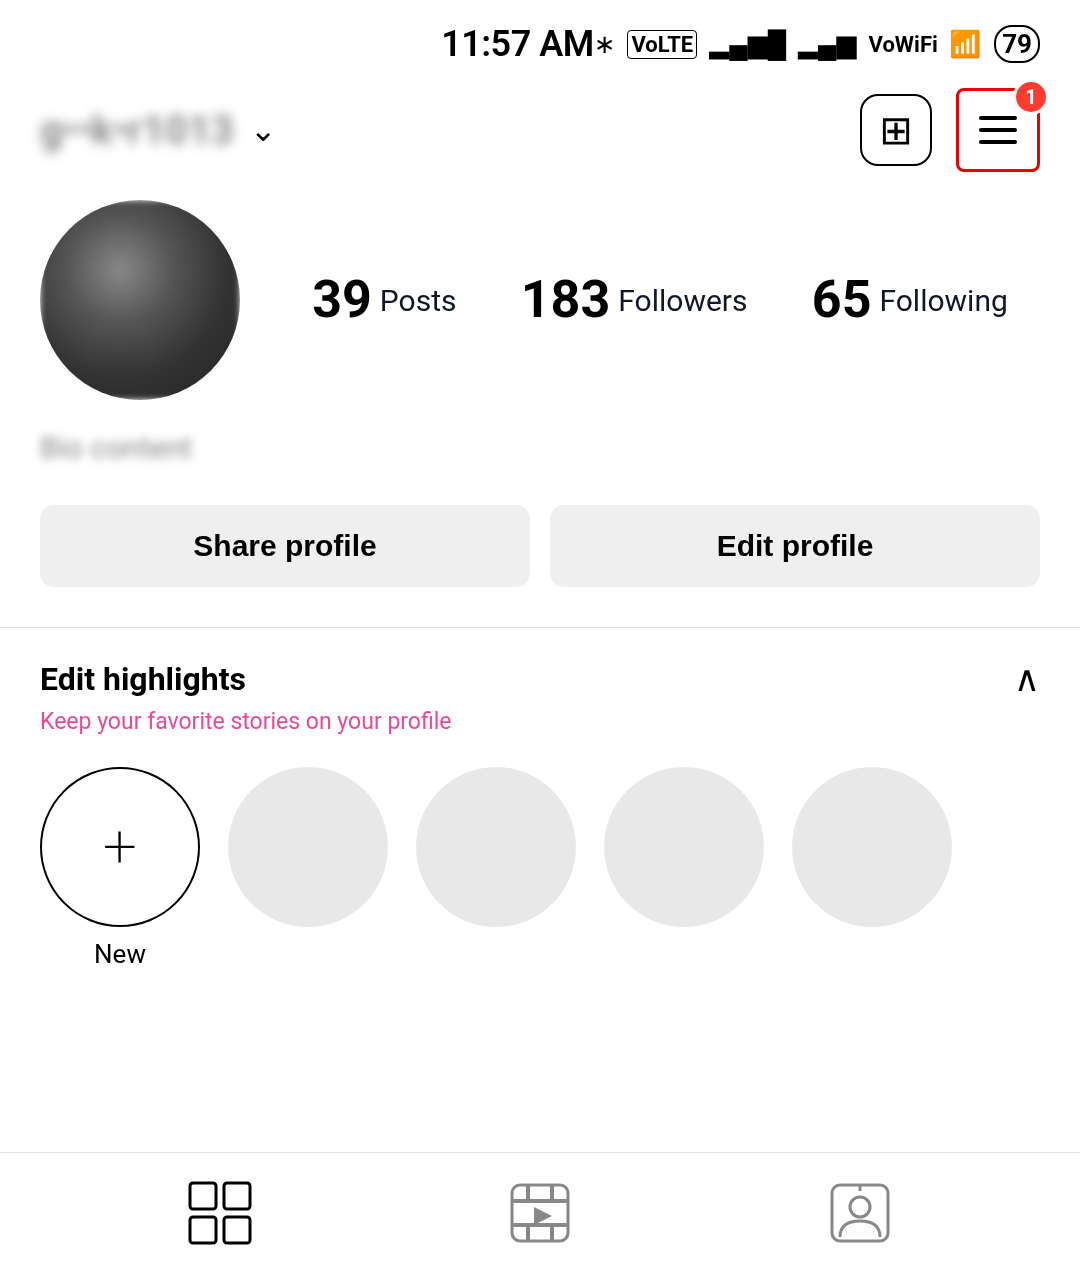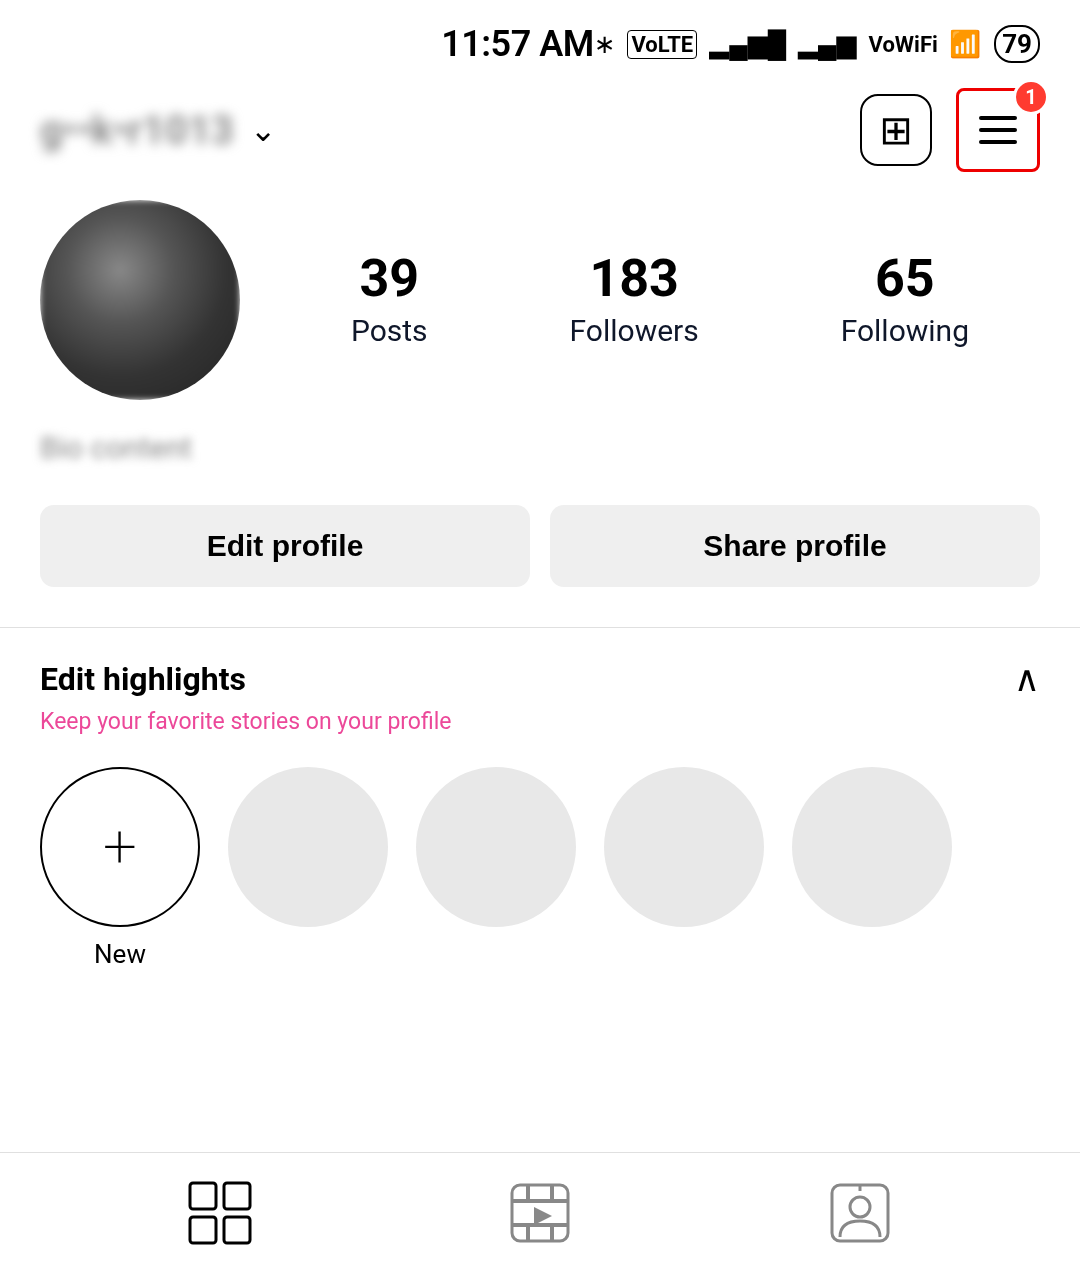--- a/index.html
+++ b/index.html
@@ -168,21 +168,20 @@
 
     .stats-row {
       display: flex;
       flex: 1;
       justify-content: space-around;
       align-items: center;
     }
 
     .stat-item {
       display: flex;
-      flex-direction: column;
       align-items: center;
       gap: 8px;
     }
 
     .stat-number {
       font-size: 52px;
       font-weight: 700;
       color: #000;
       line-height: 1;
     }
@@ -385,22 +384,22 @@
       <span class="stat-label">Following</span>
     </div>
   </div>
 </div>
 
 <div class="bio-area">
   <div class="bio-name">Bio content</div>
 </div>
 
 <div class="action-buttons">
+  <button class="action-btn">Share profile</button>
   <button class="action-btn">Edit profile</button>
-  <button class="action-btn">Share profile</button>
 </div>
 
 <div class="divider"></div>
 
 <div class="highlights-section">
   <div class="highlights-header">
     <span class="highlights-title">Edit highlights</span>
     <span class="chevron-up">∧</span>
   </div>
   <div class="highlights-subtitle">Keep your favorite stories on your profile</div>

